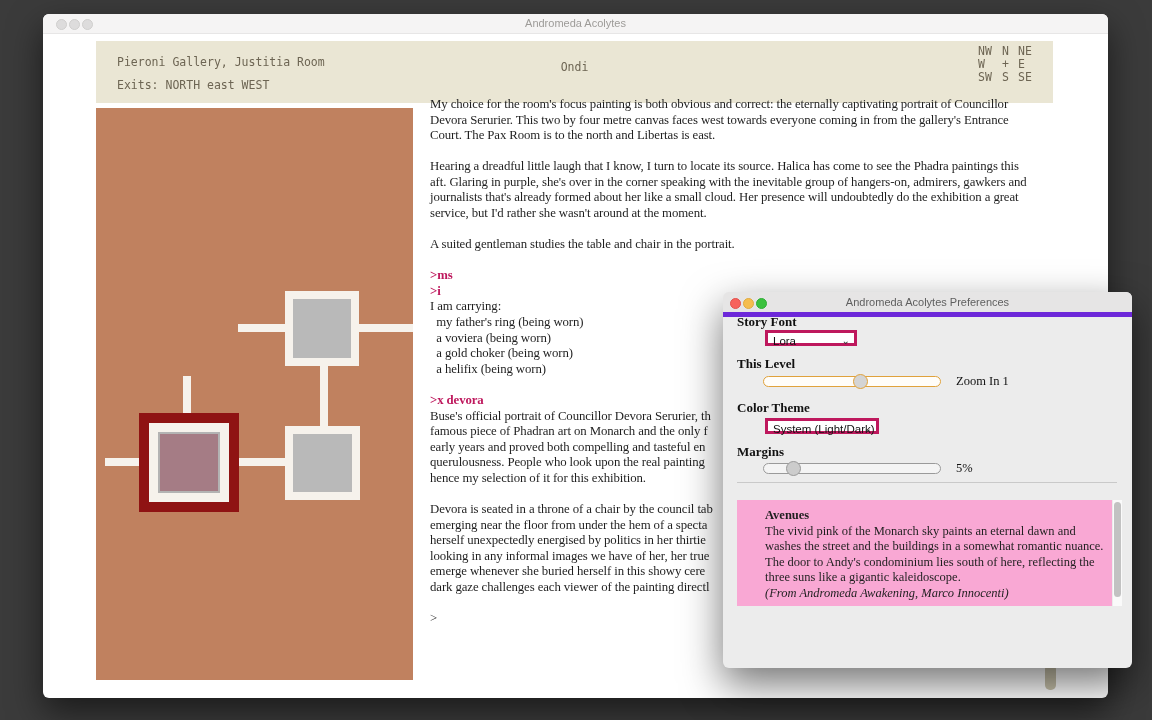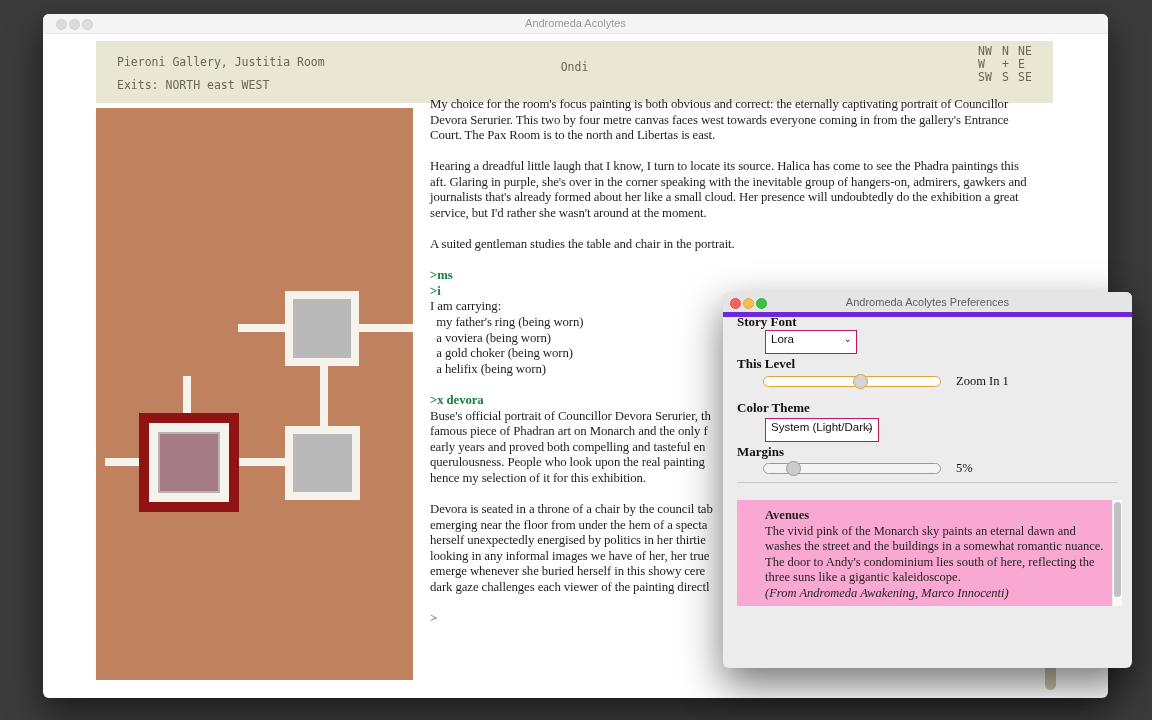--- a/index.html
+++ b/index.html
@@ -42,39 +42,39 @@
   .room-current .edge{position:absolute;left:19px;top:19px;right:19px;bottom:19px;
     background:#b3b3b3;}
   .room-current .fill{position:absolute;left:21px;top:21px;right:21px;bottom:21px;
     background:#a57c85;}
 
   
   .story{position:absolute;left:387px;top:83px;width:608px;
     font-family:"Liberation Serif",serif;font-size:12.8px;line-height:15.6px;
     color:#1f1f1f;letter-spacing:-0.1px;}
   .story .block{margin:0 0 15.5px 0;}
-  .story .cmd{color:#15803d;font-weight:bold;margin-bottom:0;}
+  .story .cmd{color:#be185d;font-weight:bold;margin-bottom:0;}
   .story .line{white-space:pre;}
 
   .mw-scroll-thumb{position:absolute;left:1002px;top:650px;width:11px;height:26px;
     background:#c9c3ac;border-radius:5px;}
 
   
   .prefs{position:absolute;left:723px;top:292px;width:409px;height:376px;
     background:#ececec;border-radius:6px;box-shadow:0 16px 40px rgba(0,0,0,.55);
     z-index:20;overflow:hidden;font-family:"Liberation Serif",serif;color:#111;}
   .pf-titlebar{position:absolute;left:0;top:0;width:100%;height:20px;background:#e6e5e5;
     border-bottom:5px solid #6d28d9;}
   .pf-titlebar .t1{left:7px;top:5.5px;background:#f7625c;border:1px solid #e2514c;}
   .pf-titlebar .t2{left:20px;top:5.5px;background:#f5bd4e;border:1px solid #e0ab3e;}
   .pf-titlebar .t3{left:33px;top:5.5px;background:#3cc13f;border:1px solid #2fae35;}
   .pf-title{position:absolute;left:0;right:0;top:4px;text-align:center;font-size:11px;
     color:#5f5f5f;font-family:"Liberation Sans",sans-serif;}
   .pf-label{position:absolute;left:14px;font-weight:bold;font-size:13px;}
-  .pf-select{position:absolute;height:24px;background:#ffffff;border:1px solid #be185d;
+  .pf-select{position:absolute;height:16px;background:#ffffff;border:3px solid #be185d;
     font-family:"Liberation Sans",sans-serif;font-size:11.5px;color:#111;
     line-height:16px;padding-left:5px;box-sizing:border-box;}
   .pf-select .chev{position:absolute;right:4px;top:0;font-size:10px;color:#333;}
   .slider-track{position:absolute;width:178px;height:11px;border-radius:6px;
     background:#fffdf9;box-sizing:border-box;}
   .track-orange{border:1.5px solid #e0a23c;}
   .track-gray{border:1.5px solid #9a9a9a;background:#f4f4f4;}
   .slider-thumb{position:absolute;top:-3px;width:15px;height:15px;border-radius:50%;
     background:#d4d4d4;box-sizing:border-box;}
   .thumb-orange{border:1.5px solid #e0a23c;}

